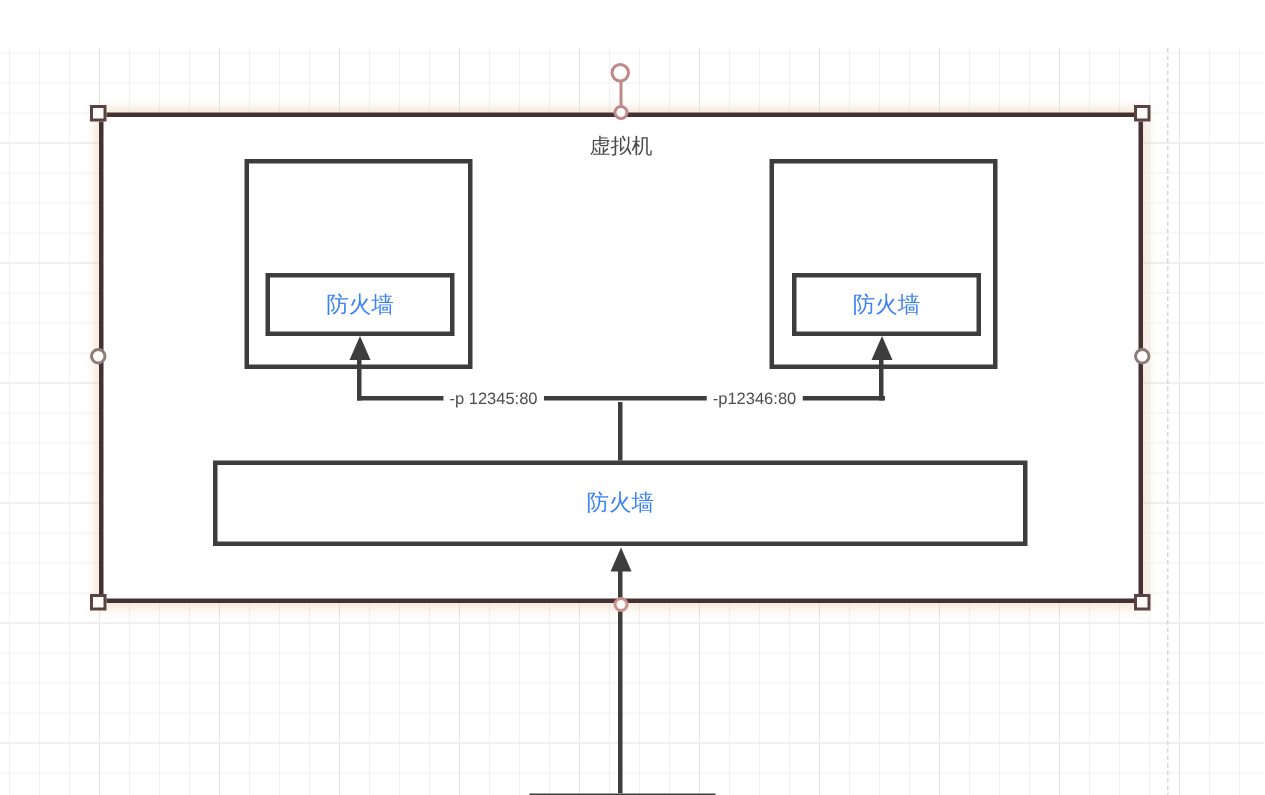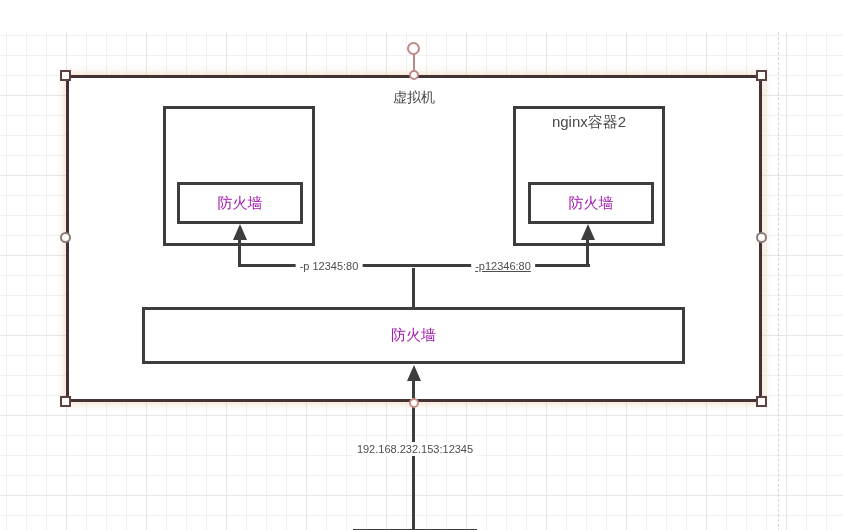--- a/index.html
+++ b/index.html
@@ -38,21 +38,21 @@
   }
   .label {
     position: absolute; z-index: 4;
     font-size: 15px; line-height: 19px; color: #4a4a4a;
     white-space: nowrap; text-align: center;
   }
   .vm-label { left: 414px; top: 56px; transform: translateX(-50%); font-size: 14px; }
   .container-title { top: 80px; width: 146px; }
   .center-text {
     display: flex; align-items: center; justify-content: center;
-    font-size: 15px; color: #a21caf;
+    font-size: 15px; color: #3b82f6;
   }
   .line { position: absolute; background: #3d3d3d; z-index: 3; }
   .arrowhead {
     position: absolute; width: 0; height: 0; z-index: 3;
     border-left: 7px solid transparent;
     border-right: 7px solid transparent;
     border-bottom: 16px solid #3d3d3d;
   }
   .edge-label {
     position: absolute; z-index: 5;
@@ -92,42 +92,40 @@
 
   <div class="handle-circ" style="left:60px;top:200px;width:11px;height:11px;border:2px solid #8d7b7b;"></div>
   <div class="handle-circ" style="left:756px;top:200px;width:11px;height:11px;border:2px solid #8d7b7b;"></div>
 
   <div class="shape" style="left:163px;top:74px;width:152px;height:140px;"></div>
   <div class="shape center-text" style="left:177px;top:150px;width:126px;height:42px;">
     <span>防火墙</span>
   </div>
 
   <div class="shape" style="left:513px;top:74px;width:152px;height:140px;"></div>
-  <div class="label container-title" style="left:516px;">nginx容器2</div>
   <div class="shape center-text" style="left:528px;top:150px;width:126px;height:42px;">
     <span>防火墙</span>
   </div>
 
   <div class="shape center-text" style="left:142px;top:275px;width:543px;height:57px;">
     <span>防火墙</span>
   </div>
 
   <div class="line" style="left:412px;top:236px;width:3px;height:39px;"></div>
   <div class="line" style="left:238px;top:232px;width:352px;height:3px;"></div>
 
   <div class="line" style="left:238px;top:206px;width:3px;height:29px;"></div>
   <div class="arrowhead" style="left:233px;top:192px;"></div>
 
   <div class="line" style="left:586px;top:206px;width:3px;height:29px;"></div>
   <div class="arrowhead" style="left:581px;top:192px;"></div>
 
   <div class="edge-label" style="left:329px;top:234px;">-p 12345:80</div>
-  <div class="edge-label" style="left:503px;top:234px;text-decoration:underline;">-p12346:80</div>
+  <div class="edge-label" style="left:503px;top:234px;">-p12346:80</div>
 
   <div class="line" style="left:412px;top:347px;width:3px;height:150px;"></div>
   <div class="arrowhead" style="left:407px;top:333px;"></div>
-  <div class="edge-label" style="left:415px;top:417px;">192.168.232.153:12345</div>
 
   <div class="handle-circ" style="left:409px;top:366px;width:10px;height:10px;border:2px solid #c9908c;z-index:6;"></div>
 
   <div class="shape" style="left:353px;top:497px;width:124px;height:60px;"></div>
 
 </div>
 
 </body></html>

